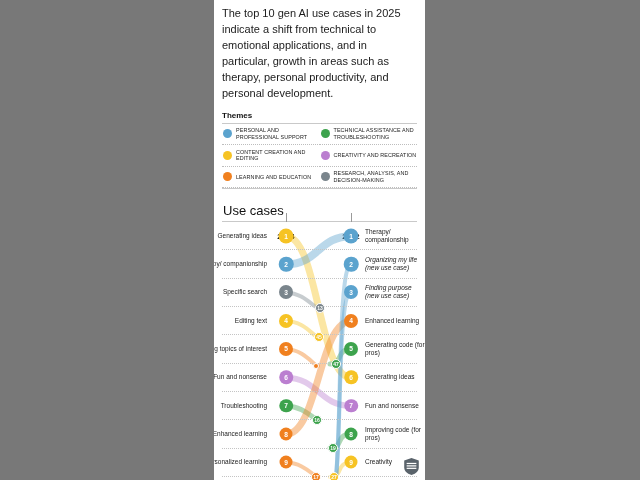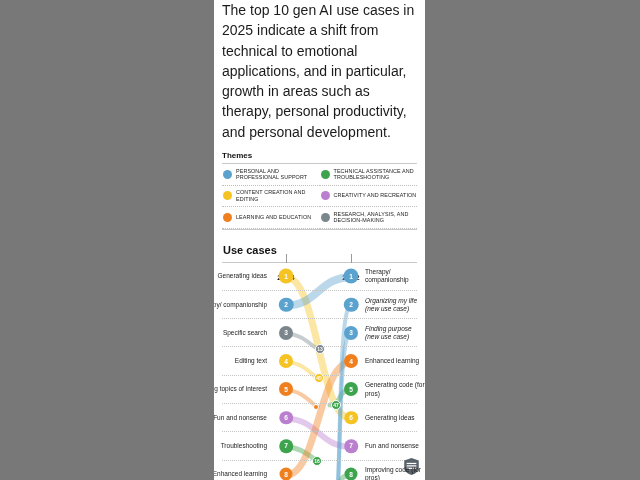--- a/index.html
+++ b/index.html
@@ -18,21 +18,22 @@
   }
 
   .pad { padding: 0 8px; }
 
   #title {
     font-size: 11.5px; font-weight: bold; color: #111;
     letter-spacing: -0.2px; line-height: 1.2;
     margin-top: 5px;
   }
   #standfirst {
-    font-size: 14px; color: #1b1b1b; line-height: 1.45;
+    font-size: 11px; color: #1b1b1b; line-height: 1.45;
+    margin-top: 6px;
   }
 
   #themes-title {
     font-size: 8px; font-weight: bold; color: #111;
     margin-top: 9px;
   }
   #themes-rule { height: 1px; background: #c9c9c9; margin-top: 3px; }
 
   #legend { display: grid; grid-template-columns: 1fr 1fr; }
   .legend-item {
@@ -44,21 +45,21 @@
   .legend-label { font-size: 5.4px; line-height: 1.25; color: #1b1b1b; letter-spacing: 0.1px; }
 
   #legend-bottom-rule { height: 1px; background: #c9c9c9; }
 
   
   #chart-head {
     position: relative; height: 22px; margin-top: 10px;
   }
   #usecases-label {
     position: absolute; left: 1px; top: 4px;
-    font-size: 11px; font-weight: bold; color: #111;
+    font-size: 13px; font-weight: normal; color: #111;
   }
   .year-label {
     position: absolute; top: 3px; font-size: 7.8px; font-weight: bold; color: #111;
     transform: translateX(-50%);
     margin-top: 30px;
   }
   #year-2024 { left: 64px; }
   #year-2025 { left: 129px; }
   .stem { position: absolute; top: 14px; width: 1px; height: 9px; background: #9a9a9a; }
   #stem-2024 { left: 64px; }

